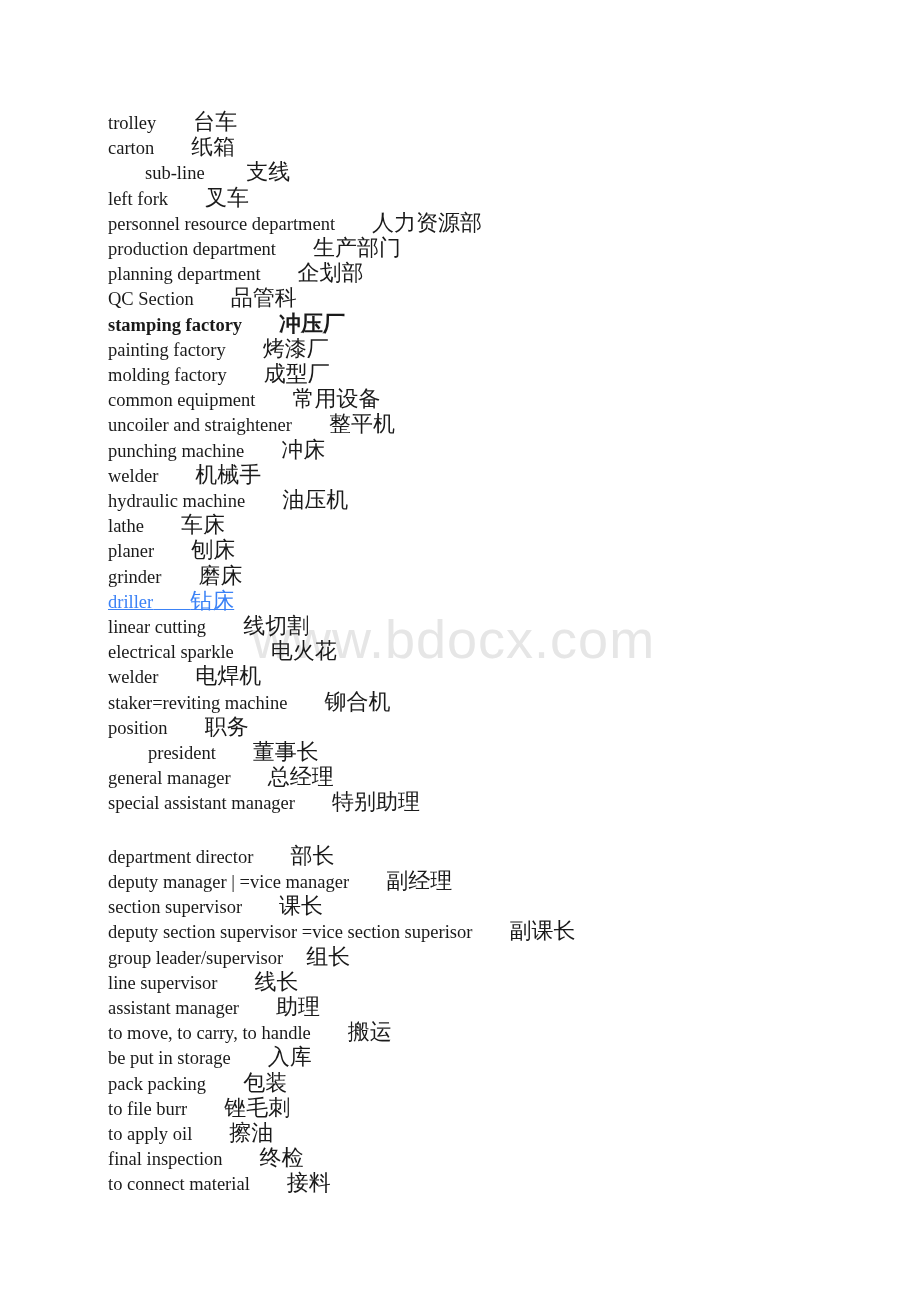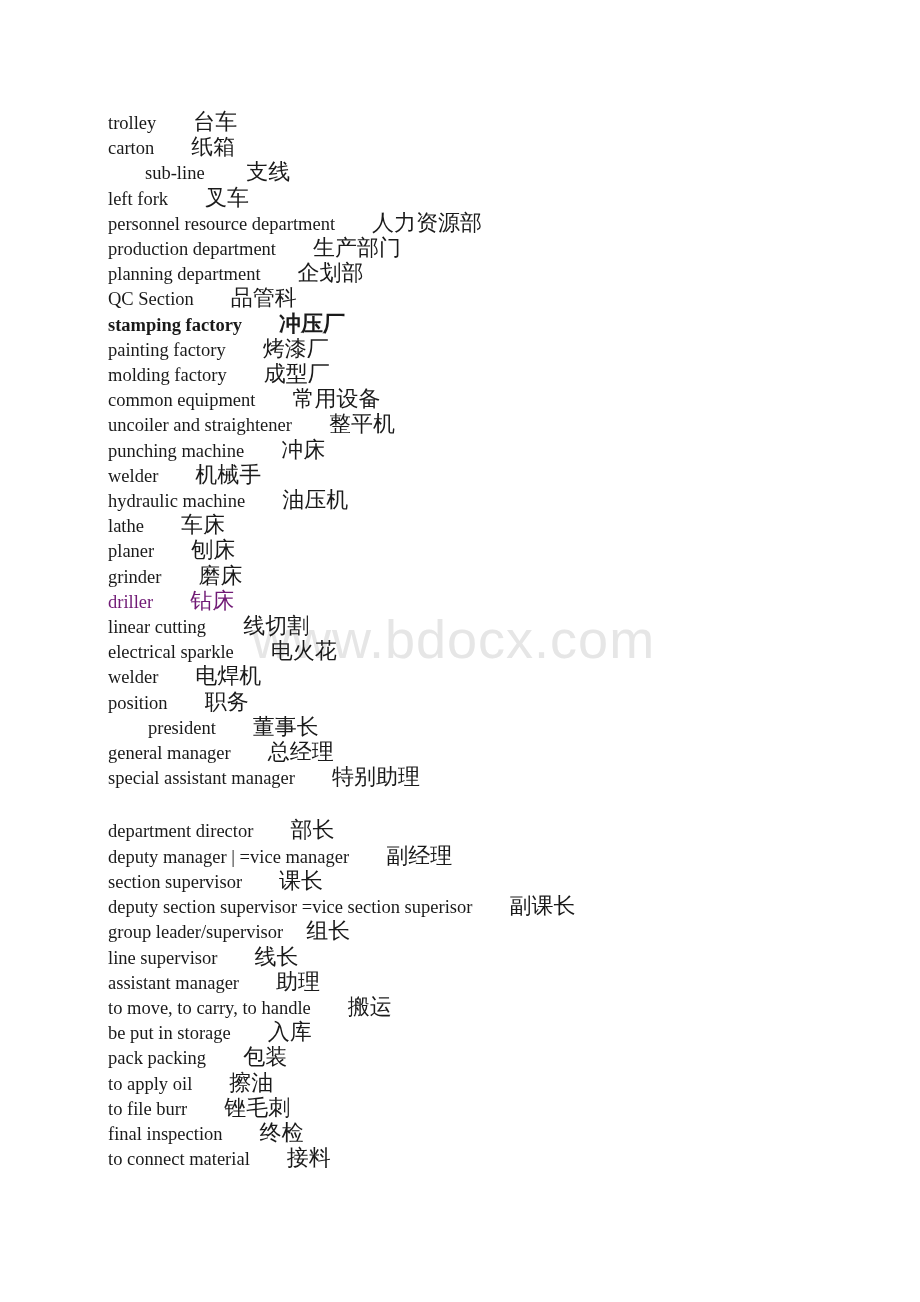--- a/index.html
+++ b/index.html
@@ -79,37 +79,38 @@
       <div class="gloss-line" style="color: rgb(26, 26, 26);"><span class="en">painting factory</span><span class="gap">        </span><span class="zh">烤漆厂</span></div>
       <div class="gloss-line" style="color: rgb(26, 26, 26);"><span class="en">molding factory</span><span class="gap">        </span><span class="zh">成型厂</span></div>
       <div class="gloss-line" style="color: rgb(26, 26, 26);"><span class="en">common equipment</span><span class="gap">        </span><span class="zh">常用设备</span></div>
       <div class="gloss-line" style="color: rgb(26, 26, 26);"><span class="en">uncoiler and straightener</span><span class="gap">        </span><span class="zh">整平机</span></div>
       <div class="gloss-line" style="color: rgb(26, 26, 26);"><span class="en">punching machine</span><span class="gap">        </span><span class="zh">冲床</span></div>
       <div class="gloss-line" style="color: rgb(26, 26, 26);"><span class="en">welder</span><span class="gap">        </span><span class="zh">机械手</span></div>
       <div class="gloss-line" style="color: rgb(26, 26, 26);"><span class="en">hydraulic machine</span><span class="gap">        </span><span class="zh">油压机</span></div>
       <div class="gloss-line" style="color: rgb(26, 26, 26);"><span class="en">lathe</span><span class="gap">        </span><span class="zh">车床</span></div>
       <div class="gloss-line" style="color: rgb(26, 26, 26);"><span class="en">planer</span><span class="gap">        </span><span class="zh">刨床</span></div>
       <div class="gloss-line" style="color: rgb(26, 26, 26);"><span class="en">grinder</span><span class="gap">        </span><span class="zh">磨床</span></div>
-      <div class="gloss-line" style="color: #701a75;"><span class="en">driller</span><span class="gap">        </span><span class="zh">钻床</span></div>
+      <div class="gloss-line" style="color: #3b82f6; text-decoration: underline;"><span class="en">driller</span><span class="gap">        </span><span class="zh">钻床</span></div>
       <div class="gloss-line" style="color: rgb(26, 26, 26);"><span class="en">linear cutting</span><span class="gap">        </span><span class="zh">线切割</span></div>
       <div class="gloss-line" style="color: rgb(26, 26, 26);"><span class="en">electrical sparkle</span><span class="gap">        </span><span class="zh">电火花</span></div>
       <div class="gloss-line" style="color: rgb(26, 26, 26);"><span class="en">welder</span><span class="gap">        </span><span class="zh">电焊机</span></div>
+      <div class="gloss-line" style="color: rgb(26, 26, 26);"><span class="en">staker=reviting machine</span><span class="gap">        </span><span class="zh">铆合机</span></div>
       <div class="gloss-line" style="color: rgb(26, 26, 26);"><span class="en">position</span><span class="gap">        </span><span class="zh">职务</span></div>
       <div class="gloss-line" style="color: rgb(26, 26, 26); margin-left: 40px;"><span class="en">president</span><span class="gap">        </span><span class="zh">董事长</span></div>
       <div class="gloss-line" style="color: rgb(26, 26, 26);"><span class="en">general manager</span><span class="gap">        </span><span class="zh">总经理</span></div>
       <div class="gloss-line" style="color: rgb(26, 26, 26);"><span class="en">special assistant manager</span><span class="gap">        </span><span class="zh">特别助理</span></div>
       <div class="gloss-line" style="color: rgb(26, 26, 26); margin-top: 28px;"><span class="en">department director</span><span class="gap">        </span><span class="zh">部长</span></div>
       <div class="gloss-line" style="color: rgb(26, 26, 26);"><span class="en">deputy manager | =vice manager</span><span class="gap">        </span><span class="zh">副经理</span></div>
       <div class="gloss-line" style="color: rgb(26, 26, 26);"><span class="en">section supervisor</span><span class="gap">        </span><span class="zh">课长</span></div>
       <div class="gloss-line" style="color: rgb(26, 26, 26);"><span class="en">deputy section supervisor =vice section superisor</span><span class="gap">        </span><span class="zh">副课长</span></div>
       <div class="gloss-line" style="color: rgb(26, 26, 26);"><span class="en">group leader/supervisor</span><span class="gap">     </span><span class="zh">组长</span></div>
       <div class="gloss-line" style="color: rgb(26, 26, 26);"><span class="en">line supervisor</span><span class="gap">        </span><span class="zh">线长</span></div>
       <div class="gloss-line" style="color: rgb(26, 26, 26);"><span class="en">assistant manager</span><span class="gap">        </span><span class="zh">助理</span></div>
       <div class="gloss-line" style="color: rgb(26, 26, 26);"><span class="en">to move, to carry, to handle</span><span class="gap">        </span><span class="zh">搬运</span></div>
       <div class="gloss-line" style="color: rgb(26, 26, 26);"><span class="en">be put in storage</span><span class="gap">        </span><span class="zh">入库</span></div>
       <div class="gloss-line" style="color: rgb(26, 26, 26);"><span class="en">pack packing</span><span class="gap">        </span><span class="zh">包装</span></div>
+      <div class="gloss-line" style="color: rgb(26, 26, 26);"><span class="en">to file burr</span><span class="gap">        </span><span class="zh">锉毛刺</span></div>
       <div class="gloss-line" style="color: rgb(26, 26, 26);"><span class="en">to apply oil</span><span class="gap">        </span><span class="zh">擦油</span></div>
-      <div class="gloss-line" style="color: rgb(26, 26, 26);"><span class="en">to file burr</span><span class="gap">        </span><span class="zh">锉毛刺</span></div>
       <div class="gloss-line" style="color: rgb(26, 26, 26);"><span class="en">final inspection</span><span class="gap">        </span><span class="zh">终检</span></div>
       <div class="gloss-line" style="color: rgb(26, 26, 26);"><span class="en">to connect material</span><span class="gap">        </span><span class="zh">接料</span></div>
     </div>
 
 </div>
 
 </body></html>

